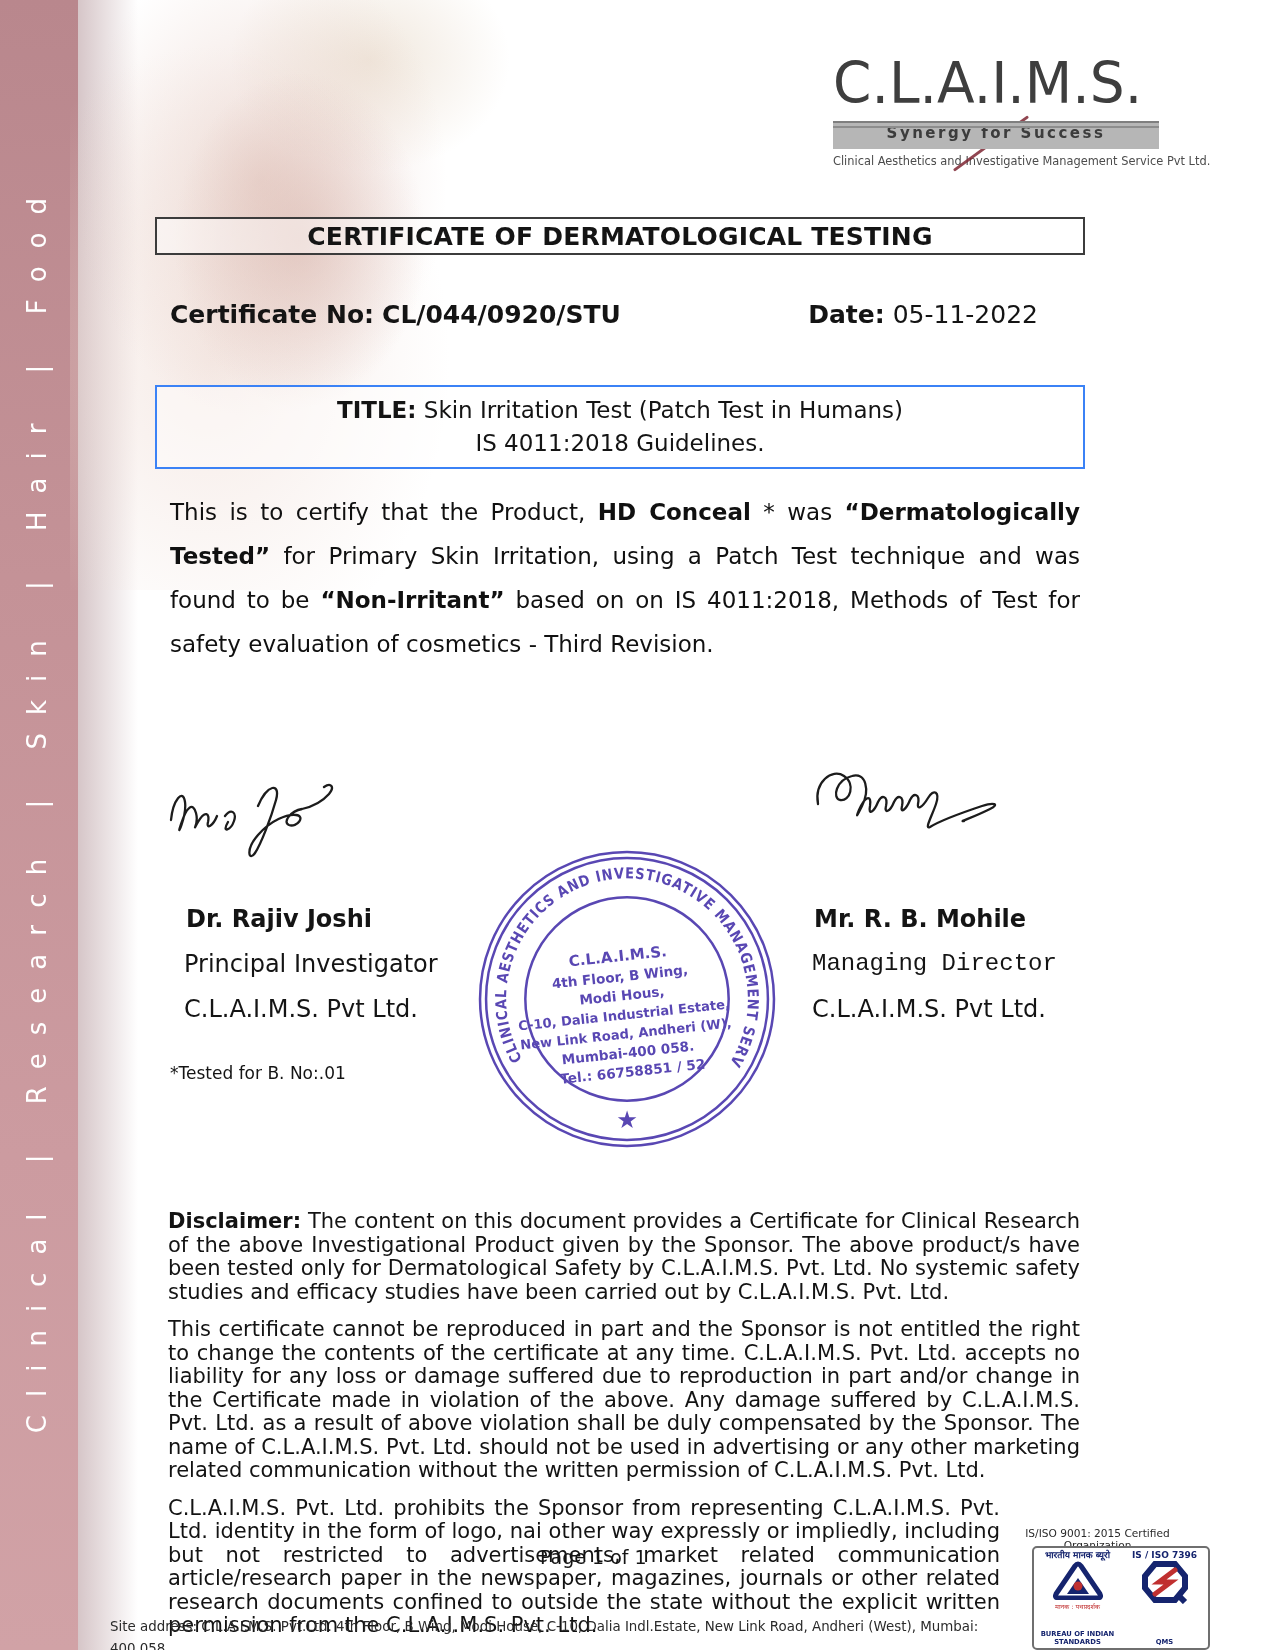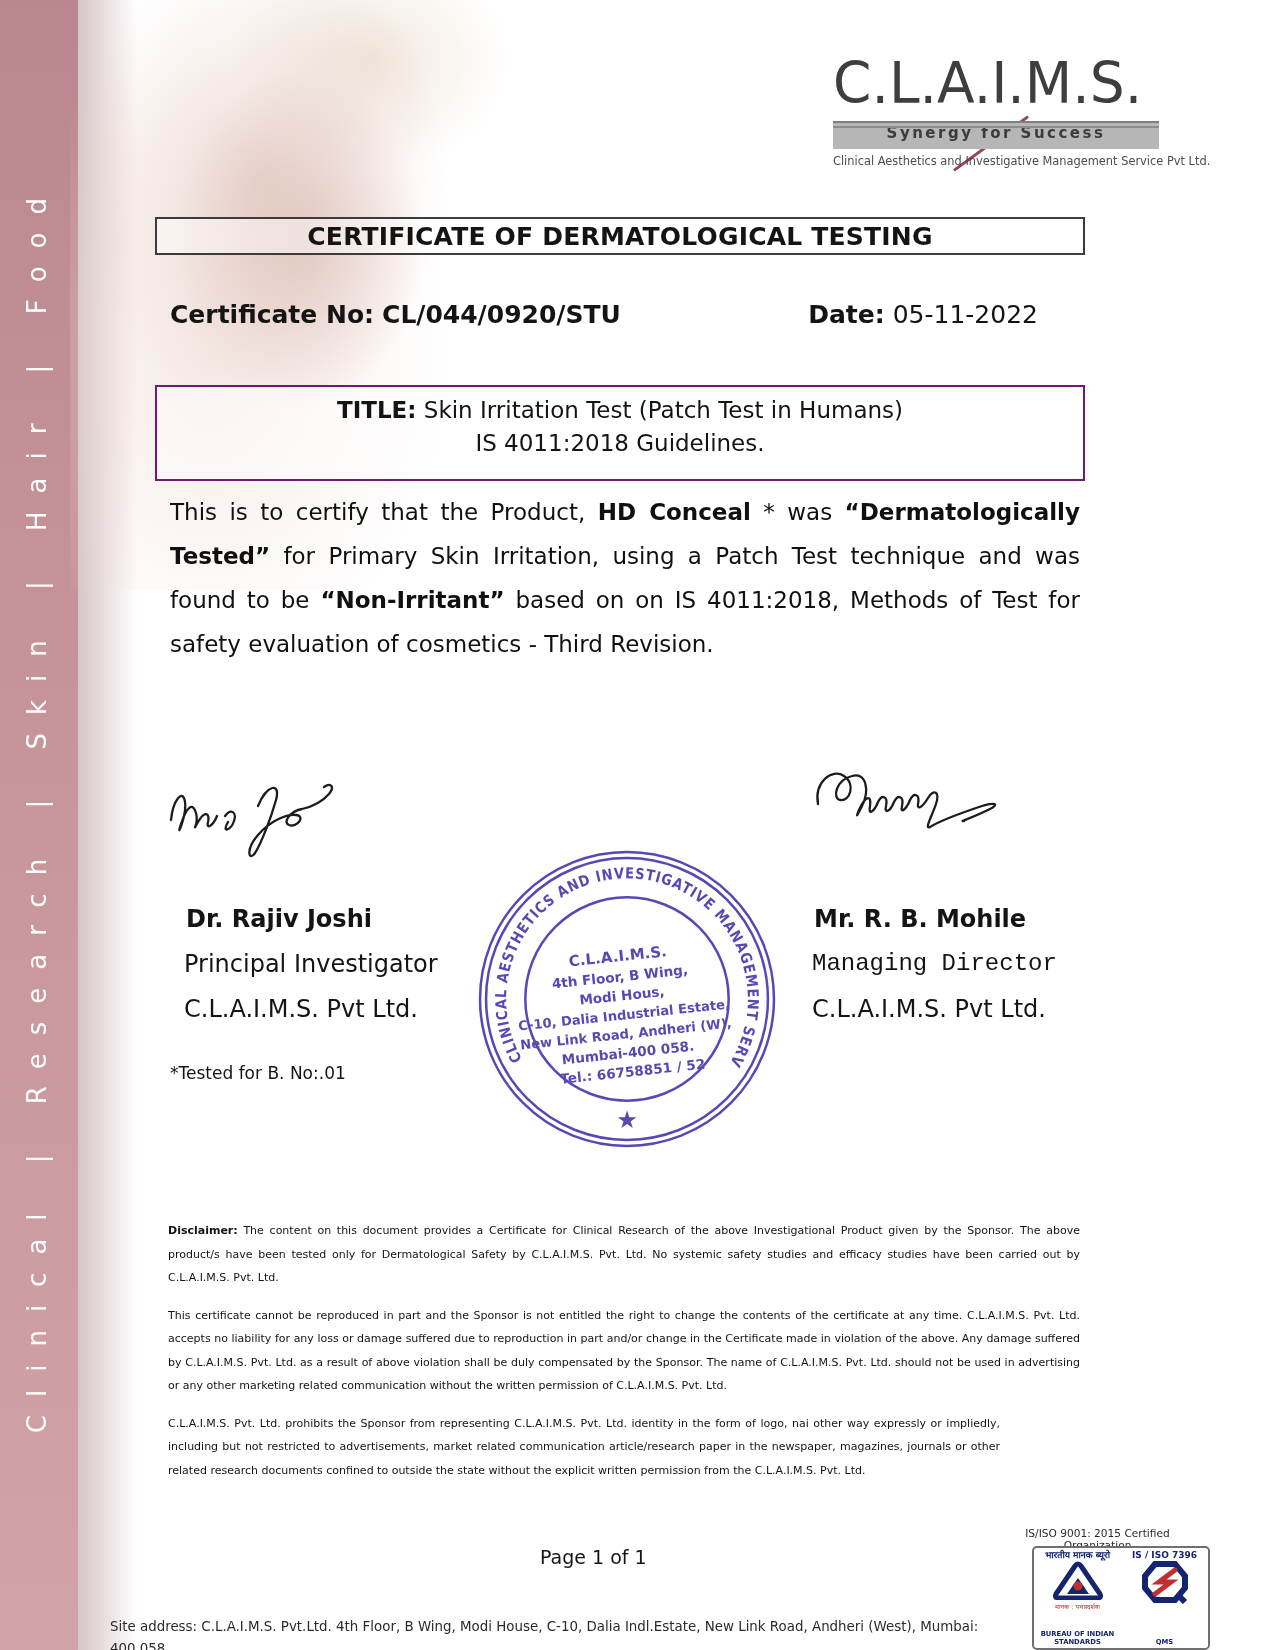--- a/index.html
+++ b/index.html
@@ -62,40 +62,40 @@
     text-align:center; line-height:35px; font-size:25px; font-weight:bold; letter-spacing:0.2px;
   }
   
   .cert-row {
     position:absolute; left:170px; top:300px; width:868px;
     display:flex; justify-content:space-between; font-size:25px;
   }
   .b { font-weight:bold; }
   
   .title-box {
-    position:absolute; left:155px; top:385px; width:930px; height:96px;
-    border:2px solid #701a75; background:rgba(255,255,255,0.45);
+    position:absolute; left:155px; top:385px; width:930px; height:84px;
+    border:2px solid #3b82f6; background:rgba(255,255,255,0.45);
     text-align:center; font-size:23px; padding-top:7px; line-height:33px;
   }
   
   .certify {
     position:absolute; left:170px; top:490px; width:910px;
     font-size:23px; line-height:44px; text-align:justify; color:#101010;
   }
   
   .sig-svg { position:absolute; }
   .sig-name { position:absolute; font-size:24px; font-weight:bold; }
   .sig-line { position:absolute; font-size:24px; }
   .footnote { position:absolute; left:170px; top:1063px; font-size:17px; }
   
   .stamp { position:absolute; left:476px; top:848px; width:302px; height:302px; opacity:0.92; }
   
   .disclaimer {
     position:absolute; left:168px; top:1210px; width:912px;
-    font-size:11px; line-height:23.5px; text-align:justify; color:#131313;margin-top:9px;
+    font-size:21px; line-height:23.5px; text-align:justify; color:#131313;
   }
   .disclaimer p { margin-bottom:14px; }
   .disclaimer .p3 { width:832px; }
   
   .page-indicator { position:absolute; left:540px; top:1546px; font-size:19px; }
   .footer {
     position:absolute; left:110px; top:1572px; width:880px;
     font-size:13.4px; line-height:22px; color:#2a2a2a; white-space:pre-wrap;
   }
   

